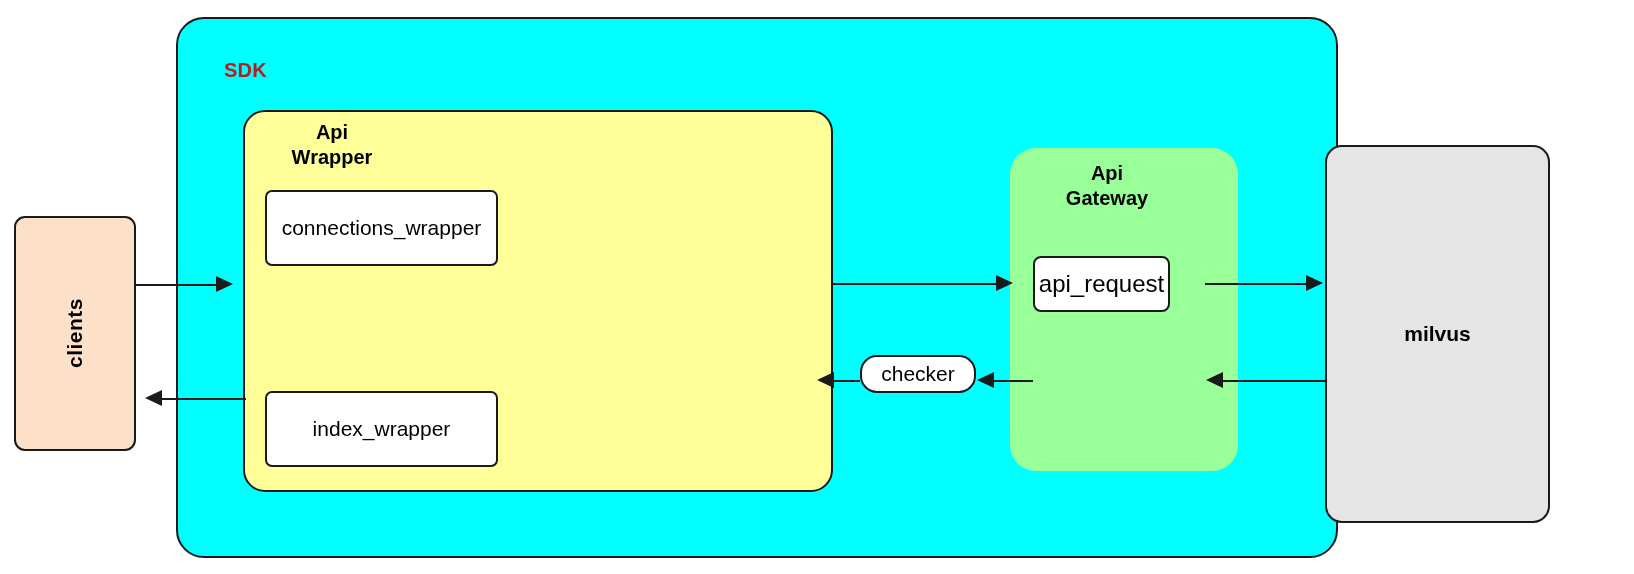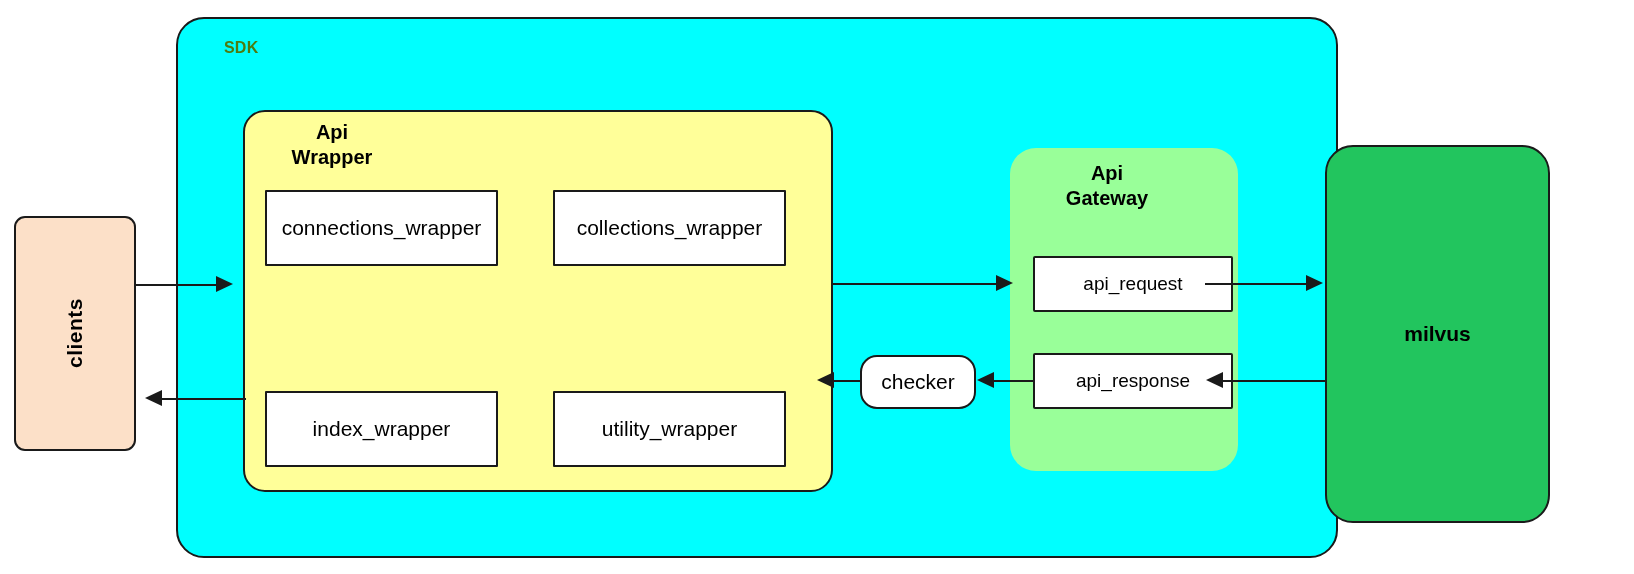--- a/index.html
+++ b/index.html
@@ -39,24 +39,24 @@
     width: 1162px;
     height: 541px;
     background: #00ffff;
     border-radius: 28px;
     border: 2px solid #1a1a1a;
     display: block;
   }
   #sdk-label {
     position: absolute;
     left: 46px;
-    top: 20px;
-    font-size: 16px;
-    font-weight: bold;
-    color: #4d7c0f;
+    top: 40px;
+    font-size: 20px;
+    font-weight: bold;
+    color: #b91c1c;
     letter-spacing: 0.2px;
   }
 
   #api-wrapper-container {
     left: 243px;
     top: 110px;
     width: 590px;
     height: 382px;
     background: #ffff99;
     border-radius: 22px;
@@ -94,46 +94,46 @@
     font-weight: bold;
     color: #000000;
     text-align: center;
     line-height: 1.25;
   }
 
   
   .wrapper-box {
     width: 233px;
     height: 76px;
-    border-radius: 1px;
+    border-radius: 7px;
     font-size: 21px;
   }
   .wrapper-box.col-a { left: 265px; }
   .wrapper-box.col-b { left: 553px; }
   .wrapper-box.row-1 { top: 190px; }
   .wrapper-box.row-2 { top: 286px; }
   .wrapper-box.row-3 { top: 391px; }
 
   
   .gateway-box {
     left: 1033px;
-    width: 200px;
+    width: 137px;
     height: 56px;
-    border-radius: 2px;
-    font-size: 19px;
+    border-radius: 8px;
+    font-size: 24px;
   }
   #api-request-box { top: 256px; }
   #api-response-box { top: 353px; }
 
   
   #checker-box {
     left: 860px;
     top: 355px;
     width: 116px;
-    height: 54px;
+    height: 38px;
     border-radius: 17px;
     font-size: 21px;
   }
 
   
   #clients-box {
     left: 14px;
     top: 216px;
     width: 122px;
     height: 235px;
@@ -148,22 +148,22 @@
     transform: rotate(180deg);
     letter-spacing: 0.5px;
   }
 
   
   #milvus-box {
     left: 1325px;
     top: 145px;
     width: 225px;
     height: 378px;
-    border-radius: 28px;
-    background: #22c55e;
+    border-radius: 17px;
+    background: #e5e5e5;
     font-size: 21px;
     font-weight: bold;
   }
 
   
   .edge {
     position: absolute;
     height: 0;
     border-top: 2px solid #1a1a1a;
   }
@@ -224,36 +224,27 @@
   <div id="api-gateway-container" class="node">
     <div id="api-gateway-label">
       <span>Api</span><br>
       <span>Gateway</span>
     </div>
   </div>
 
   <div class="node wrapper-box col-a row-1">
     <span>connections_wrapper</span>
   </div>
-  <div class="node wrapper-box col-b row-1">
-    <span>collections_wrapper</span>
-  </div>
   <div class="node wrapper-box col-a row-3">
     <span>index_wrapper</span>
   </div>
-  <div class="node wrapper-box col-b row-3">
-    <span>utility_wrapper</span>
-  </div>
 
   <div id="api-request-box" class="node gateway-box">
     <span>api_request</span>
   </div>
-  <div id="api-response-box" class="node gateway-box">
-    <span>api_response</span>
-  </div>
 
   <div id="checker-box" class="node">
     <span>checker</span>
   </div>
 
   <div id="clients-box" class="node">
     <span id="clients-label">clients</span>
   </div>
 
   <div id="milvus-box" class="node">

